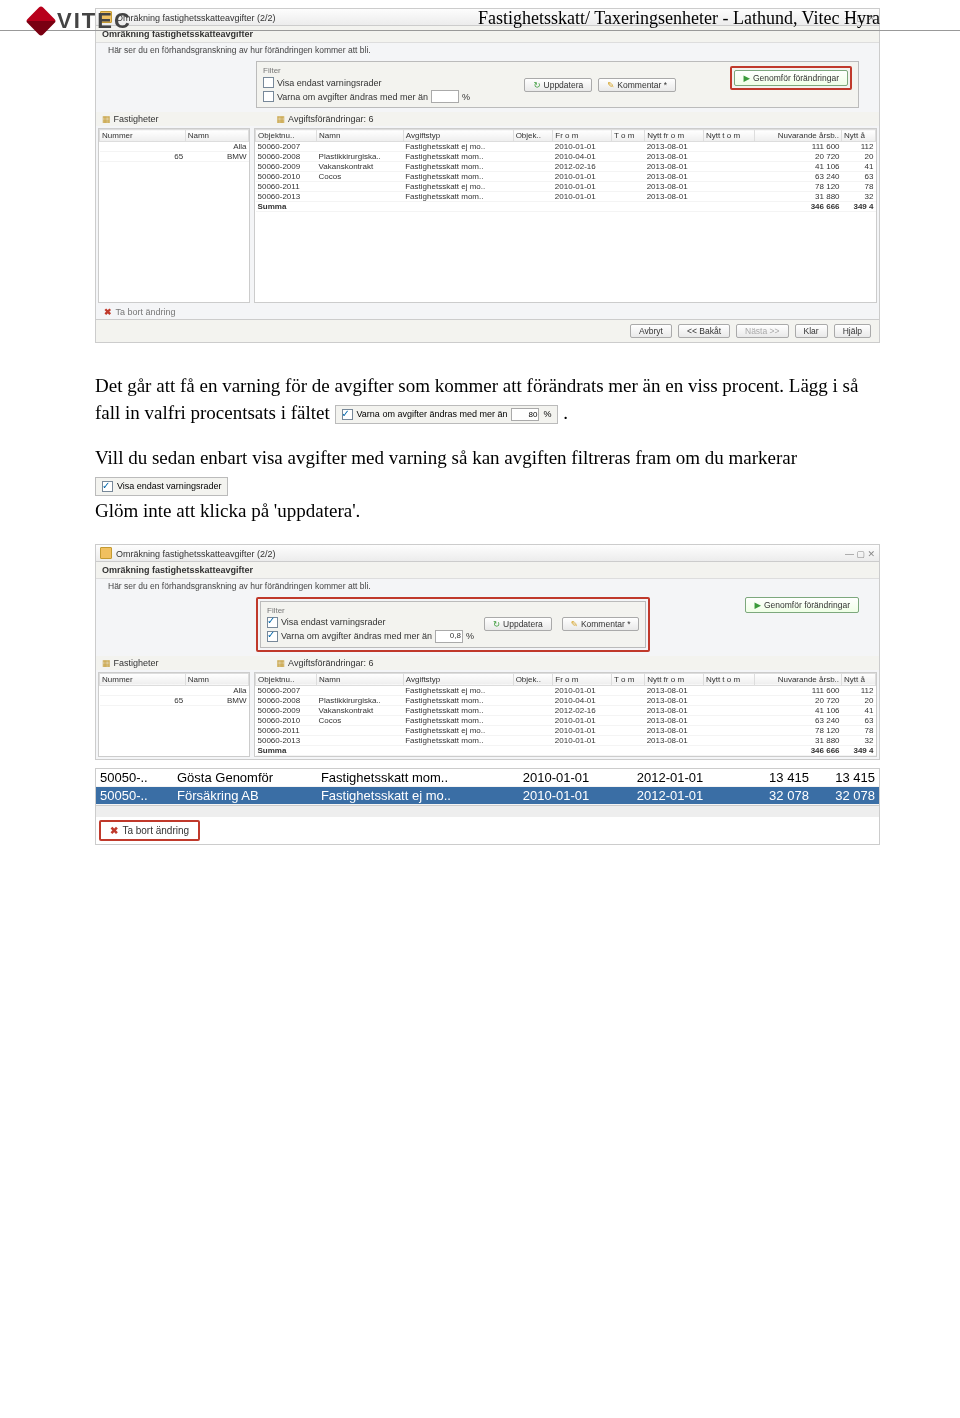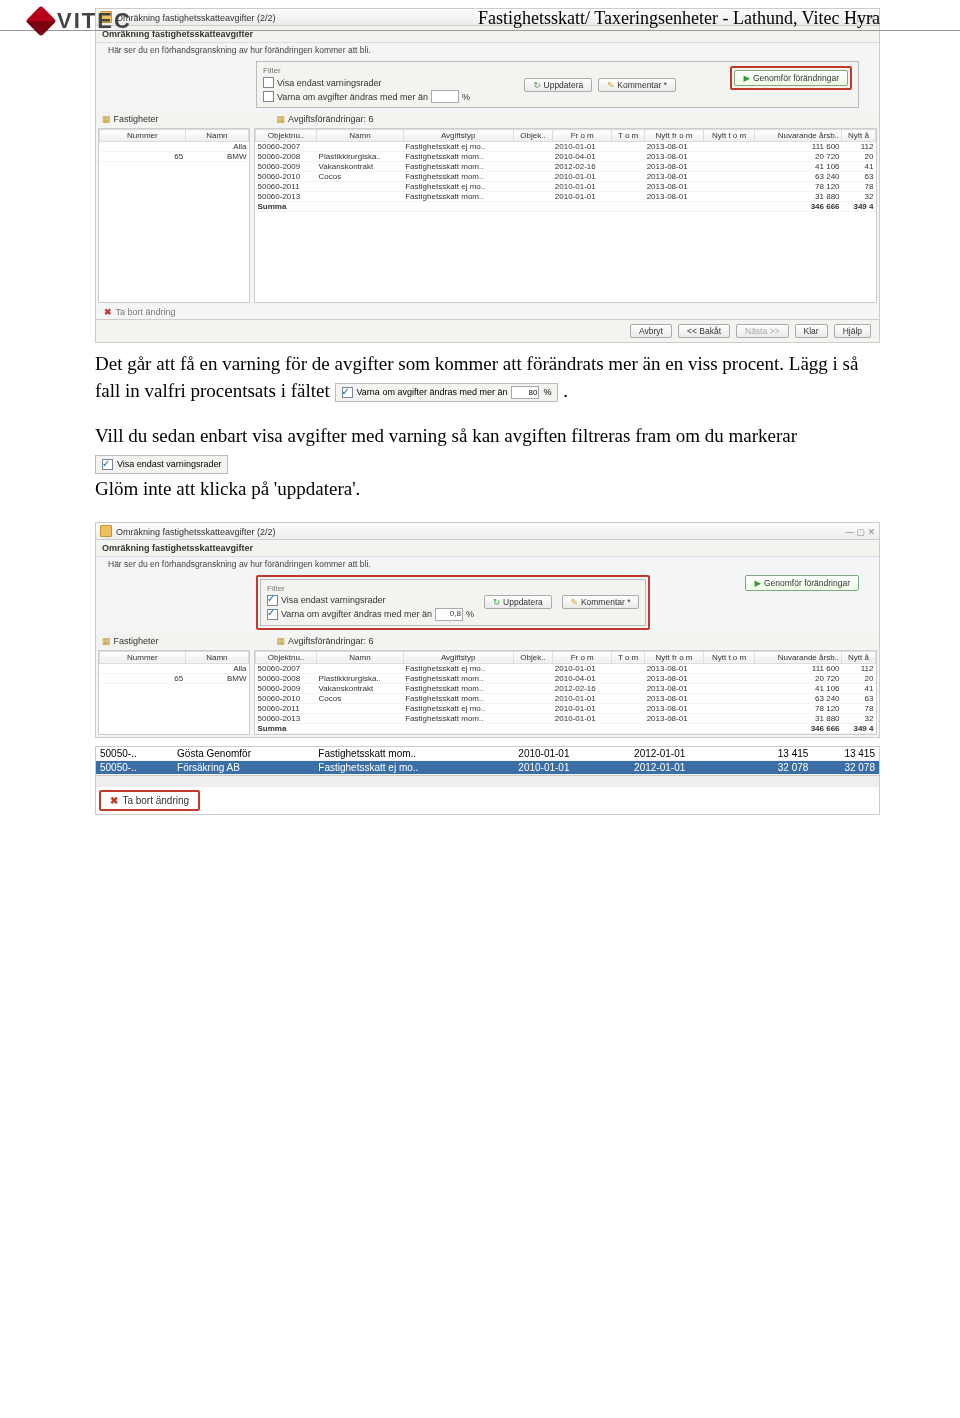--- a/index.html
+++ b/index.html
@@ -4,49 +4,49 @@
 <style>
 @page { size: 960px 1418px; margin: 0; }
 html, body { margin: 0; padding: 0; width: 960px; height: 1418px; font-family: Arial, sans-serif; background: #fff; color: #000; }
 .page { position: relative; width: 960px; height: 1418px; padding: 0 80px 0 95px; box-sizing: border-box; }
 .header-line { position: absolute; top: 22px; left: 0; right: 0; height: 1px; background: #999; }
 .header-right { position: absolute; top: 0; right: 80px; font-size: 18px; font-family: Georgia, serif; }
 .logo { position: absolute; top: 0; left: 30px; display: flex; align-items: center; gap: 5px; font-size: 22px; letter-spacing: 2px; color: #444; font-weight: bold; font-family: Arial, sans-serif; }
 .logo-icon { width: 22px; height: 22px; display:inline-block; border-radius: 3px; background: linear-gradient(135deg, #b8001b 50%, #7a0012 50%); transform: rotate(45deg); }
 .body-text { font-family: Garamond, Georgia, serif; font-size: 19px; line-height: 1.4; }
 .mt-80 { margin-top: 80px; }
-.mt-20 { margin-top: 8px; }
+.mt-20 { margin-top: 30px; }
 .screenshot { border: 1px solid #ccc; background: #f4f5f7; font-size: 9px; color: #333; font-family: Tahoma, Arial, sans-serif; margin-top: 8px; }
 .ss-title { background: linear-gradient(#fdfdfd,#ececec); padding: 2px 4px; display:flex; align-items:flex-end; gap:4px; border-bottom:1px solid #ccc; }
 .icon-sm { width:10px;height:10px;display:inline-block;background:#f0c060;border:1px solid #c49a30;border-radius:1px; }
 .ss-sub { padding: 3px 6px; background:#f3f3ef; border-bottom:1px solid #ddd; font-weight:bold; }
 .ss-desc { padding: 2px 12px; font-size:8.5px; color:#444; }
 .ss-filterbox { margin: 4px 20px 4px 160px; border:1px solid #bbb; padding: 4px 6px; background:#f3f3ef; display:flex; align-items:flex-start; justify-content:space-between; gap:10px; }
 .ss-filterleft { display:flex; flex-direction:column; gap:2px; }
 .chkline { display:flex; align-items:center; gap:3px; }
 .chk { width:9px; height:9px; border:1px solid #789; background:#fff; display:inline-block; position:relative; }
 .chk.checked::after { content:"✓"; position:absolute; top:-3px; left:-1px; font-size:10px; color:#0066aa; }
 .smallinput { width:24px; height:11px; border:1px solid #aaa; background:#fff; font-size:8px; padding:0 1px; }
 .btn-sm { border:1px solid #aaa; background:linear-gradient(#fff,#e9e9e9); padding:1px 8px; font-size:8.5px; border-radius:2px; display:inline-flex; align-items:center; gap:3px; }
 .btn-green { border:1px solid #7da87d; background:linear-gradient(#fff,#efffe6); padding:2px 8px; font-size:8.5px; border-radius:2px; display:inline-flex; align-items:center; gap:3px; }
 .red-box { border:2px solid #c0392b; border-radius:2px; }
 .grid-bar { display:flex; padding:2px 6px; background:#f3f3ef; gap:8px; }
 .tbl-wrap { background:#fff; border:1px solid #ccc; margin:2px; max-height:180px; overflow:hidden; }
 .tbl { width:100%; border-collapse:collapse; font-size:8px; }
-.tbl th { background:linear-gradient(#fff,#eee); border:1px solid #ddd; padding:1px 2px; text-align:center; font-weight:normal; color:#333; }
+.tbl th { background:linear-gradient(#fff,#eee); border:1px solid #ddd; padding:1px 2px; text-align:left; font-weight:normal; color:#333; }
 .tbl td { border-bottom:1px solid #f4f4f4; padding:0 2px; white-space:nowrap; }
 .tbl .sum td { font-weight:bold; }
 .tbl .sel td { background:#3a6ea5; color:#fff; }
 .white-sp { height:90px; background:#fff; }
 .ss-footer { display:flex; justify-content:flex-end; gap:6px; padding:4px 8px; background:#f3f3ef; border-top:1px solid #ccc; }
 .tabort { padding:2px 8px; display:inline-flex; align-items:center; gap:4px; color:#777; }
 .x-icon { color:#c0392b; font-weight:bold; }
 .inline-img { display:inline-flex; align-items:center; border:1px solid #bbb; background:#f3f3ef; padding:2px 6px; font-size:9px; gap:4px; vertical-align:middle; font-family:Tahoma,Arial,sans-serif; }
 .small-screenshot { border:1px solid #ccc; background:#fff; font-size:10px; font-family:Tahoma,Arial,sans-serif; margin-top:8px; }
-.small-screenshot .tbl { font-size:10px; }
+.small-screenshot .tbl { font-size:13px; }
 .small-screenshot .tbl td, .small-screenshot .tbl th { padding:1px 4px; }
 .scrollbar-bot { height:11px; background:#eee; border-top:1px solid #ccc; position:relative; }
 .filterredbox { padding:2px; }
 </style>
 </head>
 <body>
 
 <div class="page">
   <div class="header-line"></div>
   <div class="logo">

